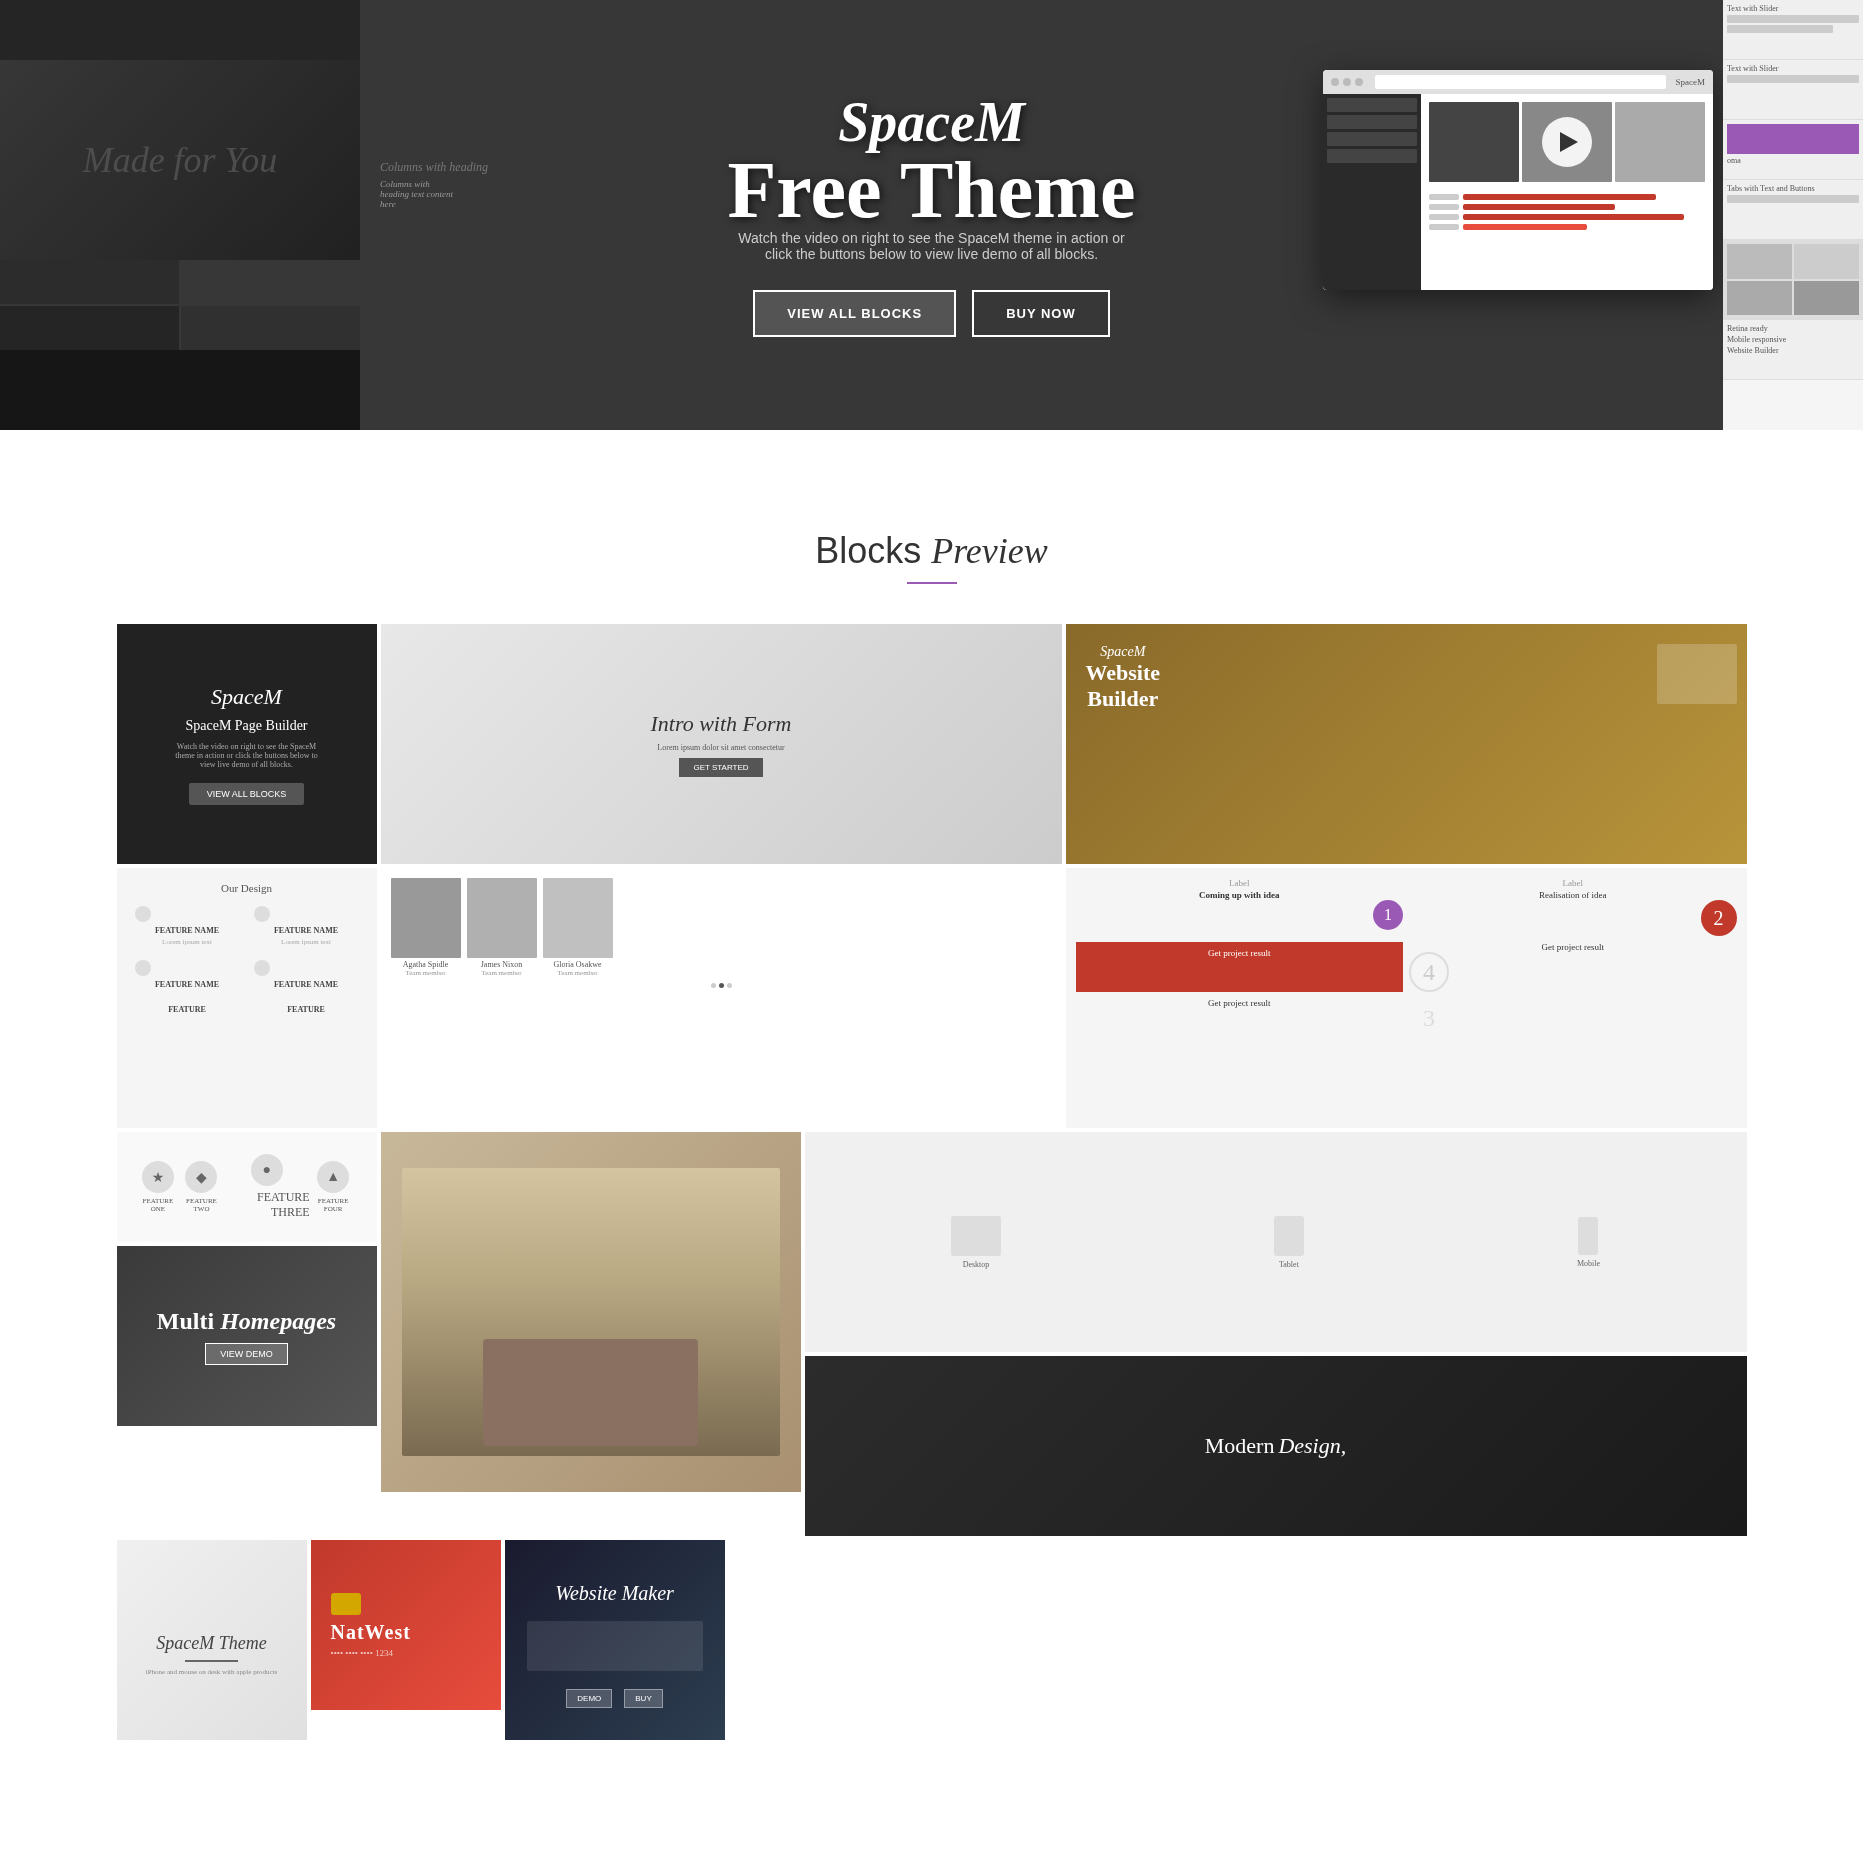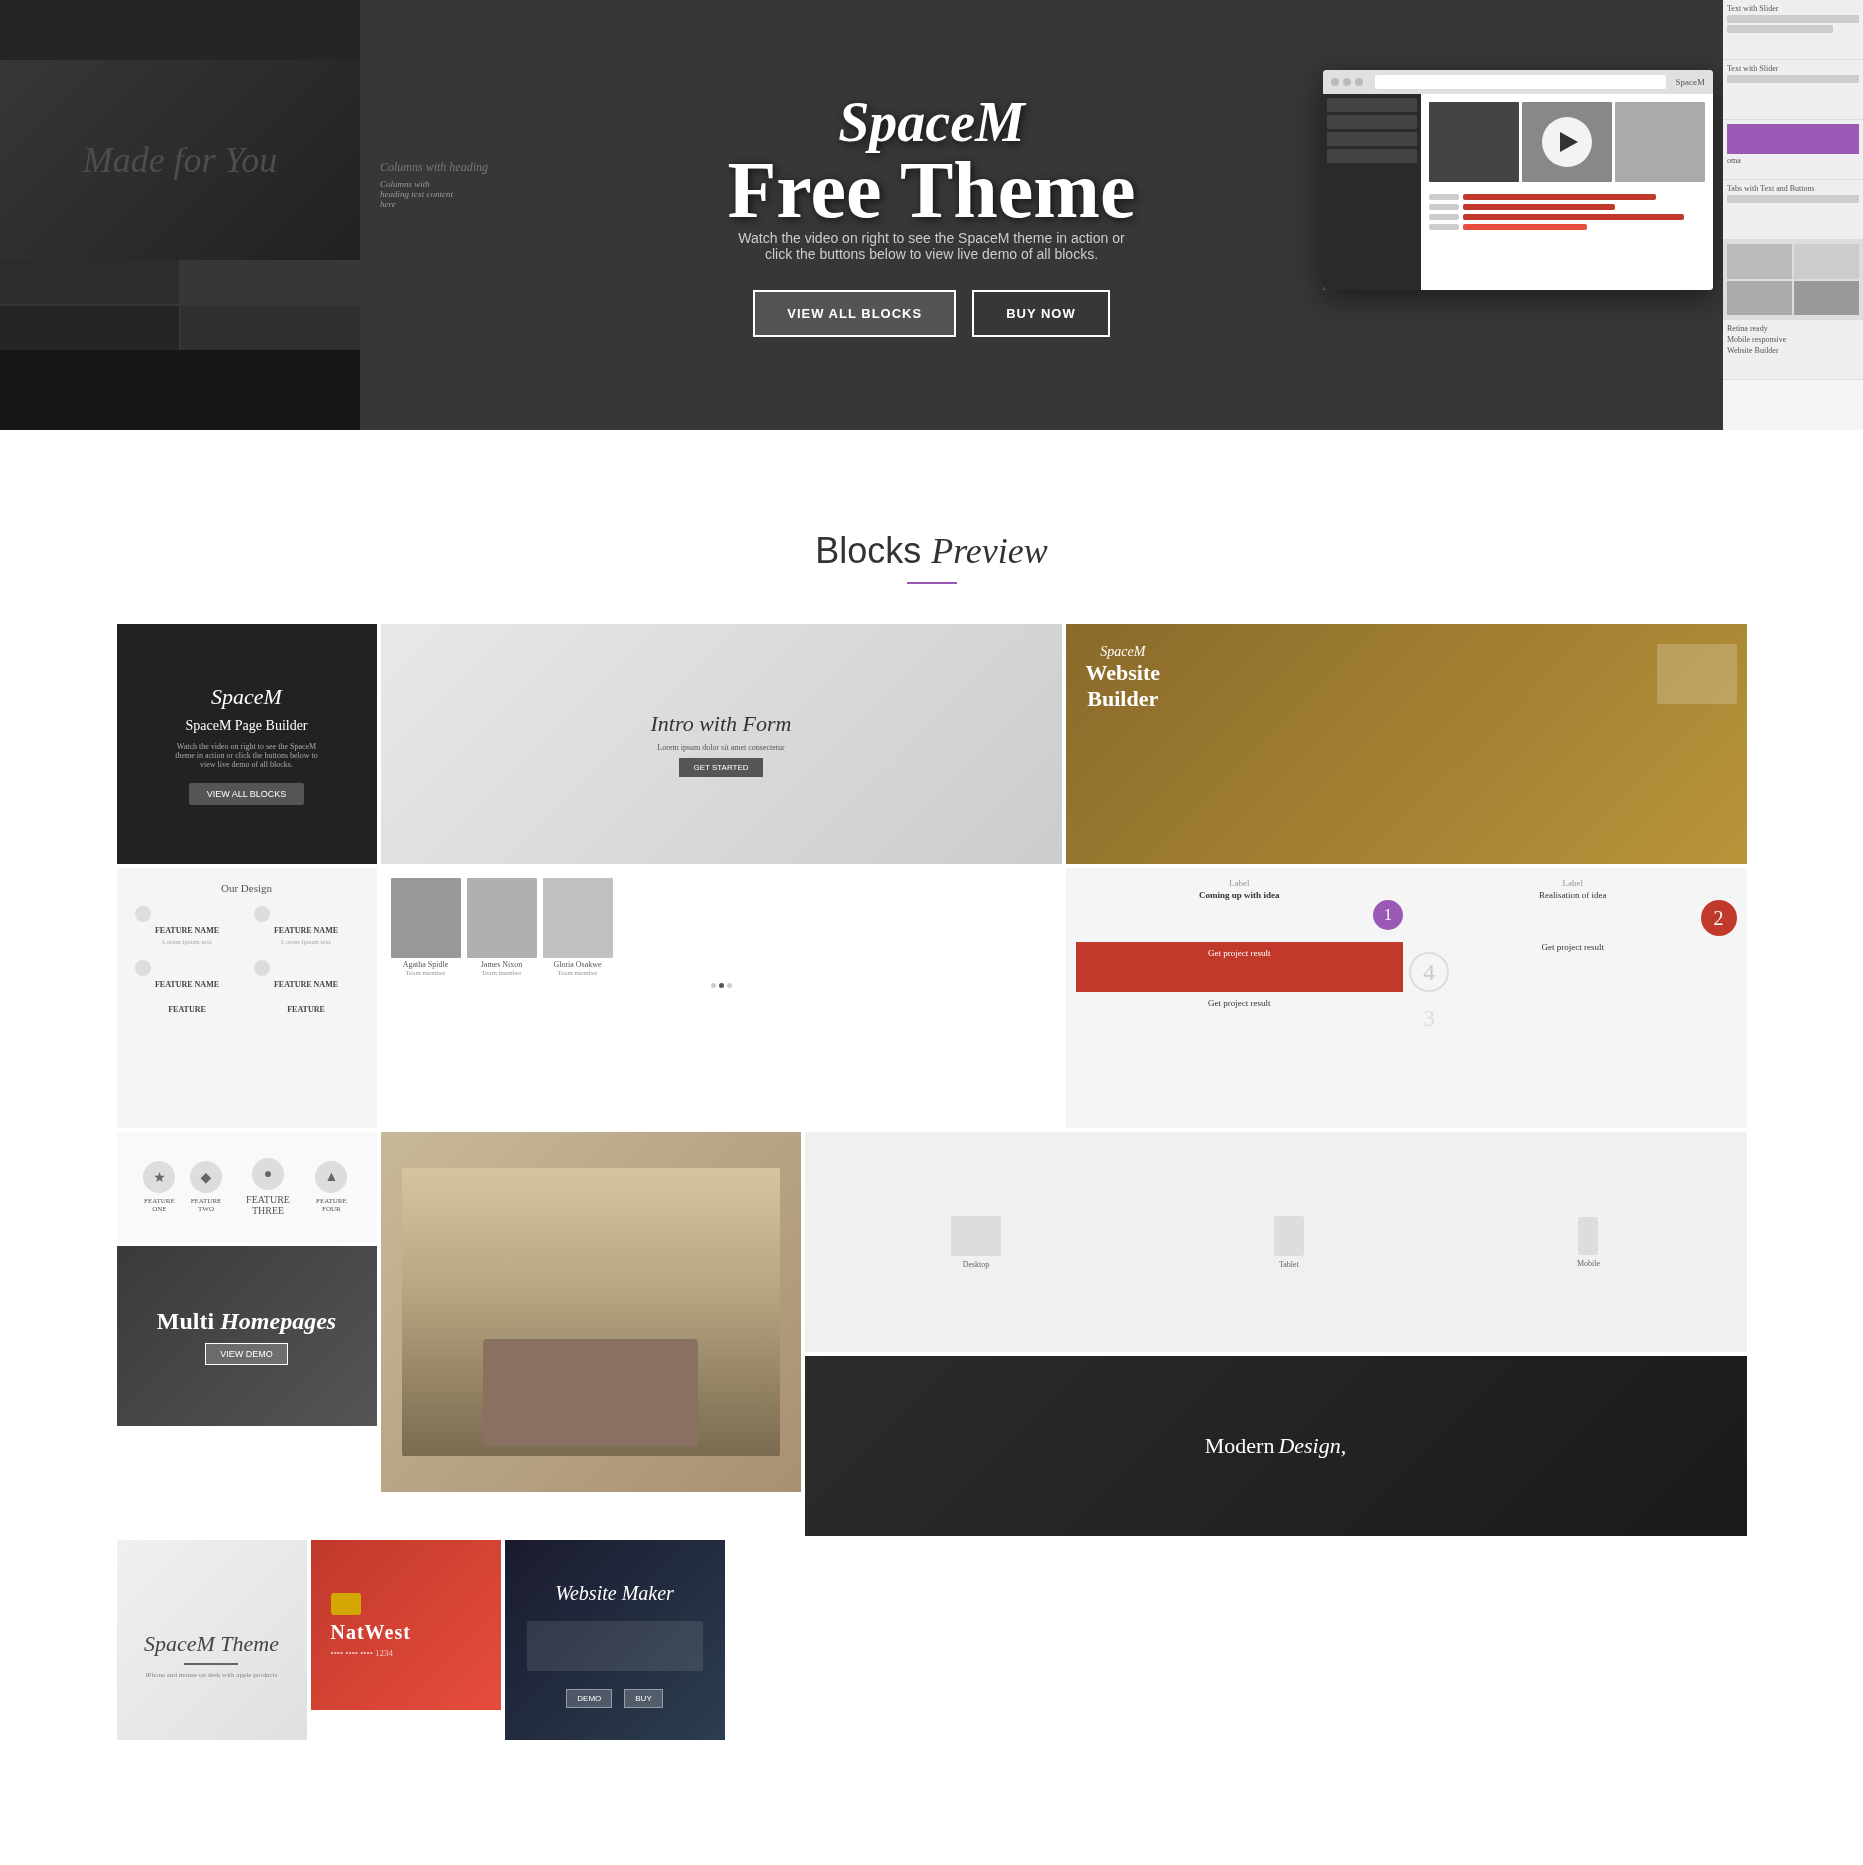--- a/index.html
+++ b/index.html
@@ -797,21 +797,21 @@
           <div class="icon-item">
             <div class="icon-circle">★</div>
             <div style="font-size:7px;color:#555;">FEATURE ONE</div>
           </div>
           <div class="icon-item">
             <div class="icon-circle">◆</div>
             <div style="font-size:7px;color:#555;">FEATURE TWO</div>
           </div>
           <div class="icon-item">
             <div class="icon-circle">●</div>
-            <div style="font-size:10px;color:#555;">FEATURE THREE</div>
+            <div style="font-size:12px;color:#555;text-align:right;">FEATURE THREE</div>
           </div>
           <div class="icon-item">
             <div class="icon-circle">▲</div>
             <div style="font-size:7px;color:#555;">FEATURE FOUR</div>
           </div>
         </div>
         <div class="card-multi-home pg-card">
           <div>
             <div class="card-mh-title">
               <span>Multi</span>
@@ -849,21 +849,21 @@
             <span style="font-size:22px; color:#fff; font-weight:400;margin-top:32px;">Modern</span>
             <span style="font-size:22px; color:#fff; font-style:italic;">Design,</span>
           </div>
         </div>
       </div>
     </div>
 
     <div style="display:grid; grid-template-columns: 190px 190px 220px; gap:4px;">
       <div class="card-spacem-theme pg-card">
         <div style="text-align:center; padding:20px;">
-          <div style="font-size:22px; color:#444; font-style:italic; font-family:Georgia,serif;margin-top:29px;">
+          <div style="font-size:18px; color:#444; font-style:italic; font-family:Georgia,serif;margin-top:29px;">
             <span>SpaceM</span>
             <span>Theme</span>
           </div>
           <div style="width:40%; height:2px; background:#666; margin:6px auto;"></div>
           <div style="font-size:7px; color:#888;">iPhone and mouse on desk with apple products</div>
         </div>
       </div>
       <div class="card-natwest pg-card">
         <div style="padding:20px; display:flex; flex-direction:column; align-items:flex-start; width:100%;">
           <div class="natwest-chip"></div>

